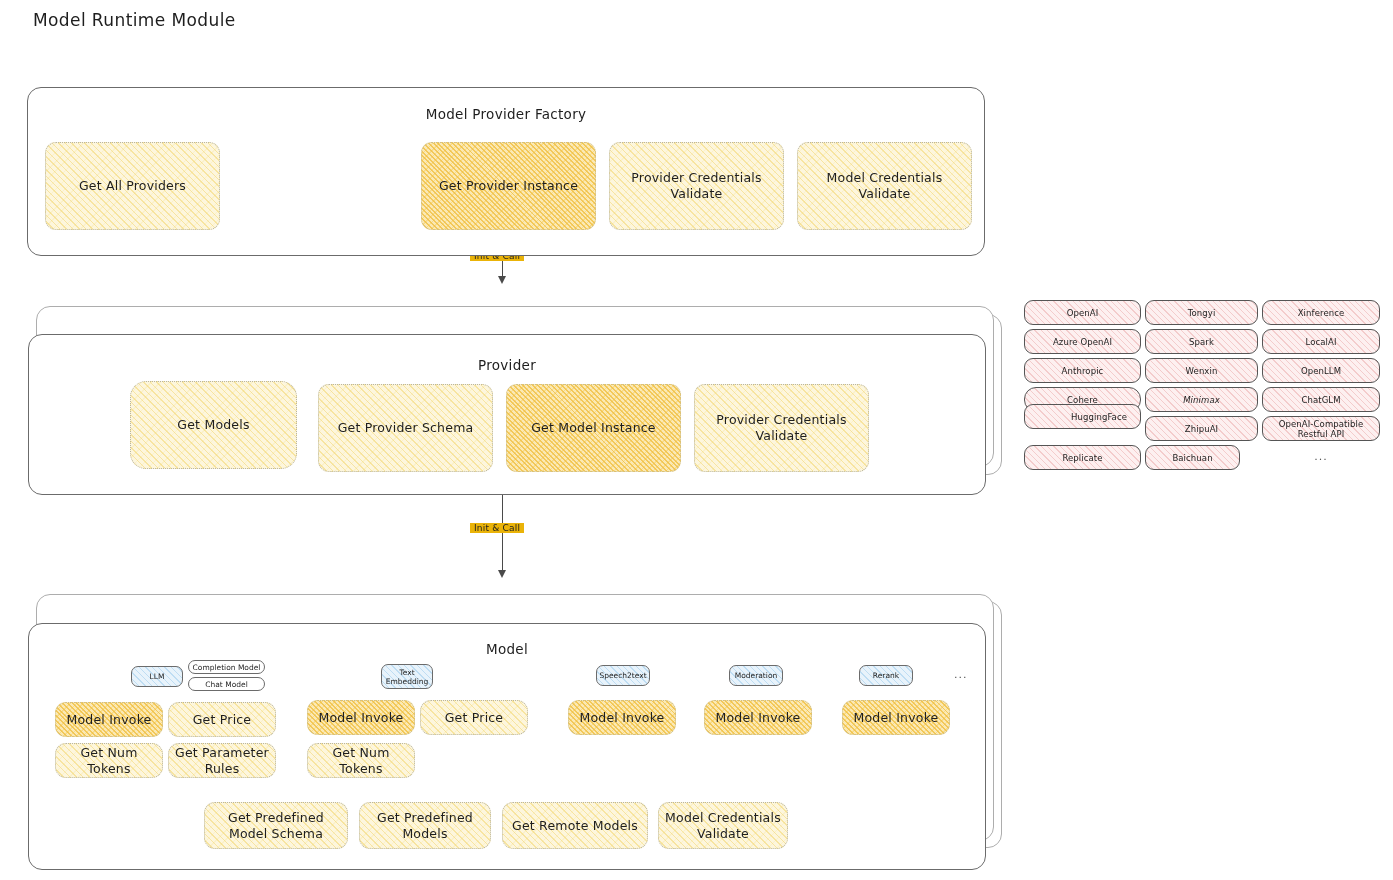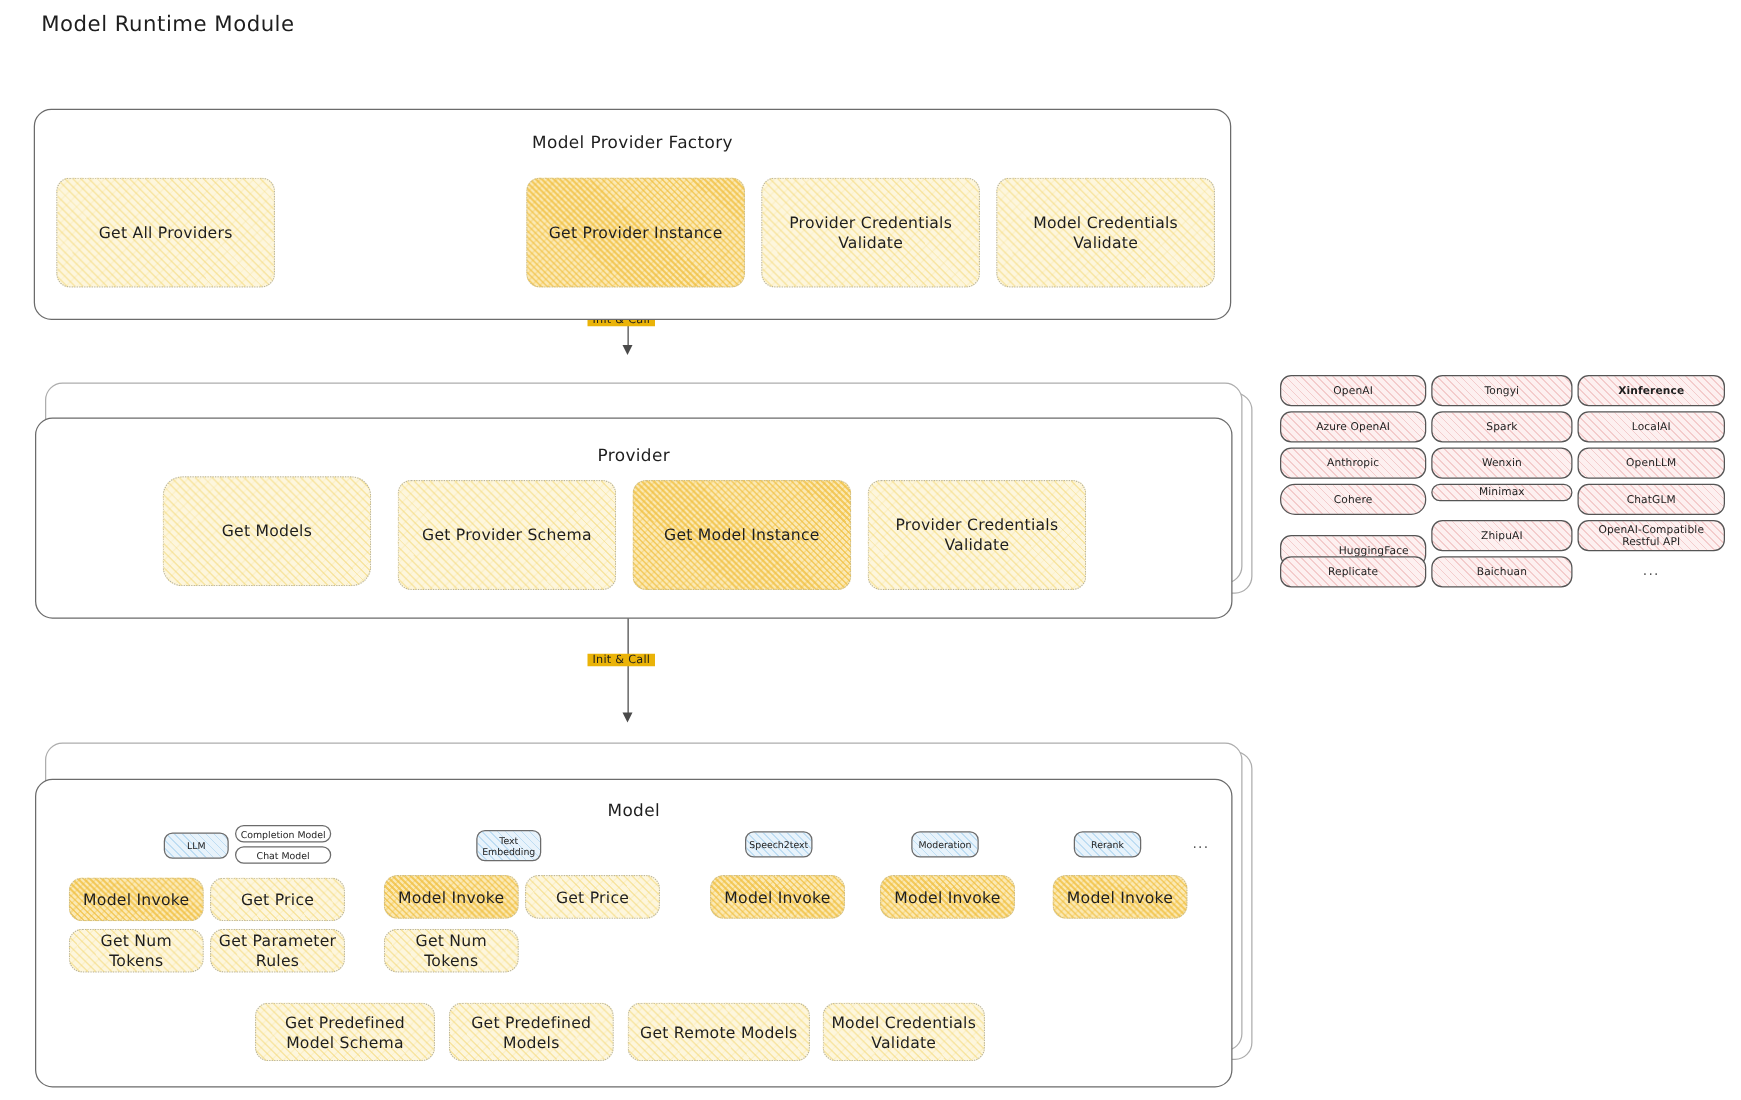--- a/index.html
+++ b/index.html
@@ -240,29 +240,29 @@
   <div class="abs card" style="left:473px; top:178px; width:146px; height:47px;">Get Remote Models</div>
   <div class="abs card" style="left:629px; top:178px; width:130px; height:47px;">Model Credentials Validate</div>
 </div>
 
 <div class="abs" id="provider-list" style="left:1024px; top:300px; width:360px; height:175px;">
 
   <div class="abs pill" style="left:0px;   top:0px;   width:117px; height:25px;">OpenAI</div>
   <div class="abs pill" style="left:0px;   top:29px;  width:117px; height:25px;">Azure OpenAI</div>
   <div class="abs pill" style="left:0px;   top:58px;  width:117px; height:25px;">Anthropic</div>
   <div class="abs pill" style="left:0px;   top:87px;  width:117px; height:25px;border-radius:12px;">Cohere</div>
-  <div class="abs pill" style="left:0px;   top:128px; width:117px; height:25px;padding-left:36px;">HuggingFace</div>
+  <div class="abs pill" style="left:0px;   top:104px; width:117px; height:25px;padding-left:36px;">HuggingFace</div>
   <div class="abs pill" style="left:0px;   top:145px; width:117px; height:25px;">Replicate</div>
 
   <div class="abs pill" style="left:121px; top:0px;   width:113px; height:25px;">Tongyi</div>
   <div class="abs pill" style="left:121px; top:29px;  width:113px; height:25px;">Spark</div>
   <div class="abs pill" style="left:121px; top:58px;  width:113px; height:25px;">Wenxin</div>
-  <div class="abs pill" style="left:121px; top:87px;  width:113px; height:14px;">Minimax</div>
+  <div class="abs pill" style="left:121px; top:87px;  width:113px; height:25px;font-style:italic;">Minimax</div>
   <div class="abs pill" style="left:121px; top:116px; width:113px; height:25px;">ZhipuAI</div>
-  <div class="abs pill" style="left:121px; top:145px; width:113px; height:25px;">Baichuan</div>
-
-  <div class="abs pill" style="left:238px; top:0px;   width:118px; height:25px;font-weight:bold;">Xinference</div>
+  <div class="abs pill" style="left:121px; top:145px; width:95px; height:25px;">Baichuan</div>
+
+  <div class="abs pill" style="left:238px; top:0px;   width:118px; height:25px;">Xinference</div>
   <div class="abs pill" style="left:238px; top:29px;  width:118px; height:25px;">LocalAI</div>
   <div class="abs pill" style="left:238px; top:58px;  width:118px; height:25px;">OpenLLM</div>
   <div class="abs pill" style="left:238px; top:87px;  width:118px; height:25px;">ChatGLM</div>
   <div class="abs pill" style="left:238px; top:116px; width:118px; height:25px;">OpenAI-Compatible Restful API</div>
   <div class="abs provider-ellipsis" style="left:238px; top:150px; width:118px;">...</div>
 </div>
 
 </body></html>

